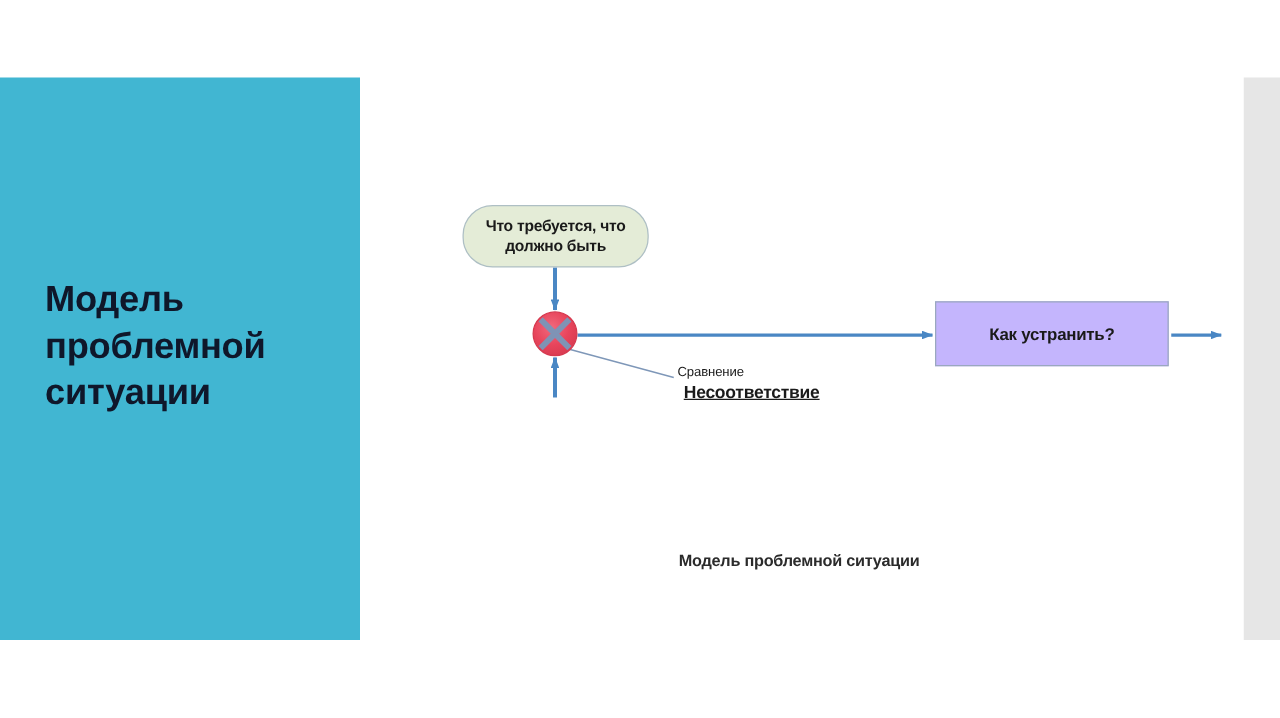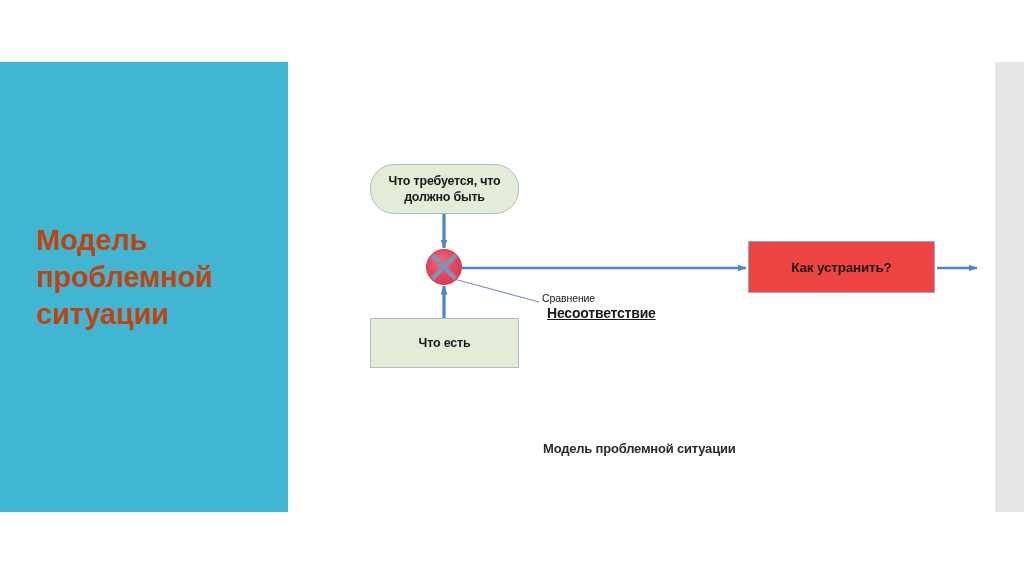--- a/index.html
+++ b/index.html
@@ -31,21 +31,21 @@
     width: 288px;
     height: 450px;
     background: #41b6d2;
   }
 
   .slide-title {
     position: absolute;
     left: 36px;
     top: 222px;
     width: 245px;
-    color: #c2410c;
+    color: #0f172a;
     font-size: 29px;
     font-weight: bold;
     line-height: 37px;
     letter-spacing: -0.2px;
     white-space: pre-line;
   }
 
   .right-band {
     position: absolute;
     left: 995px;
@@ -86,21 +86,21 @@
   }
 
   .node-green {
     background: #e4ecd7;
     border: 1px solid #aebfc4;
     font-size: 12.5px;
     line-height: 16px;
   }
 
   .node-blue {
-    background: #ef4444;
+    background: #c4b5fd;
     border: 1px solid #9aa8bf;
     font-size: 13.5px;
   }
 
   #node-required {
     left: 70px;  
     top: 102px;  
     width: 149px;
     height: 50px;
     border-radius: 24px;
@@ -192,21 +192,20 @@
 
       <g>
         <circle cx="144" cy="205" r="17.5" fill="url(#nodeRed)" stroke="#d6394f" stroke-width="1"></circle>
         <line x1="132.5" y1="193.5" x2="155.5" y2="216.5" stroke="#7f93b5" stroke-width="4.6" stroke-linecap="butt"></line>
         <line x1="155.5" y1="193.5" x2="132.5" y2="216.5" stroke="#7f93b5" stroke-width="4.6" stroke-linecap="butt"></line>
       </g>
     </svg>
 
     <div class="node-box node-green" id="node-required">Что требуется, что должно быть</div>
 
-    <div class="node-box node-green" id="node-actual">Что есть</div>
 
     <div class="node-box node-blue" id="node-howtofix">Как устранить?</div>
 
     <div class="edge-label" id="label-mismatch">Несоответствие</div>
 
     <div class="edge-label" id="label-comparison">Сравнение</div>
 
     <div class="diagram-caption">Модель проблемной ситуации</div>
 
   </div>

